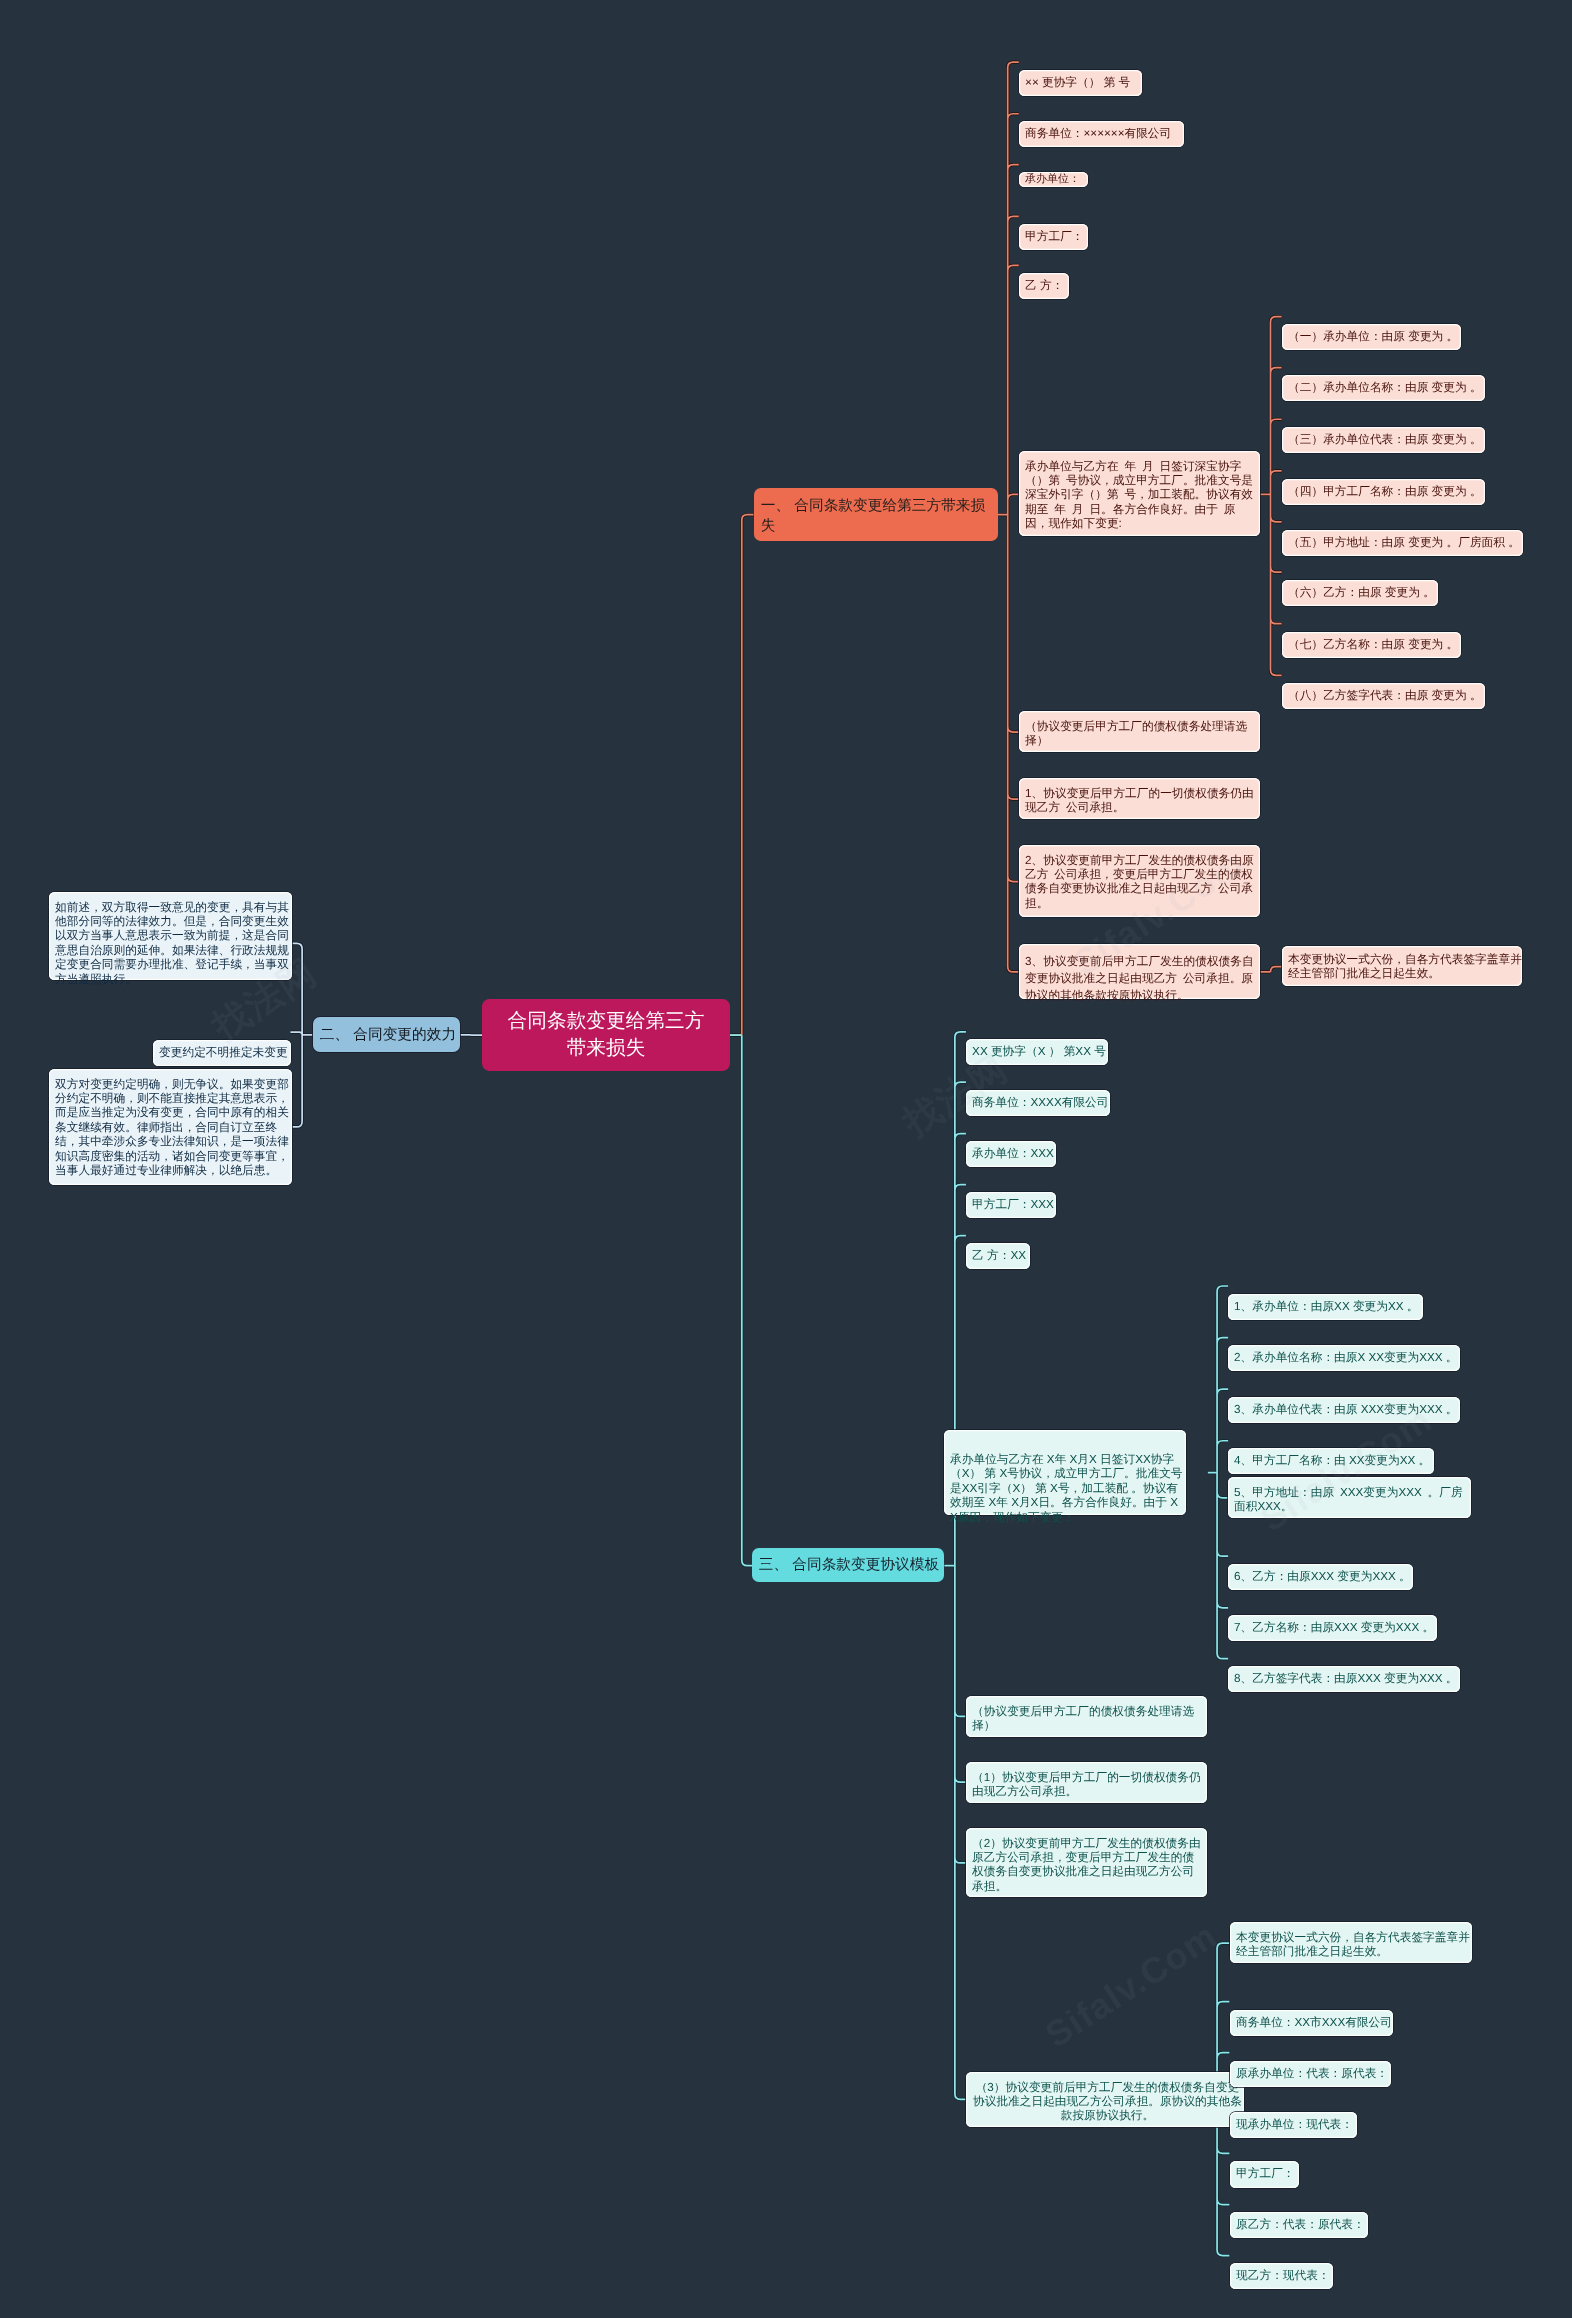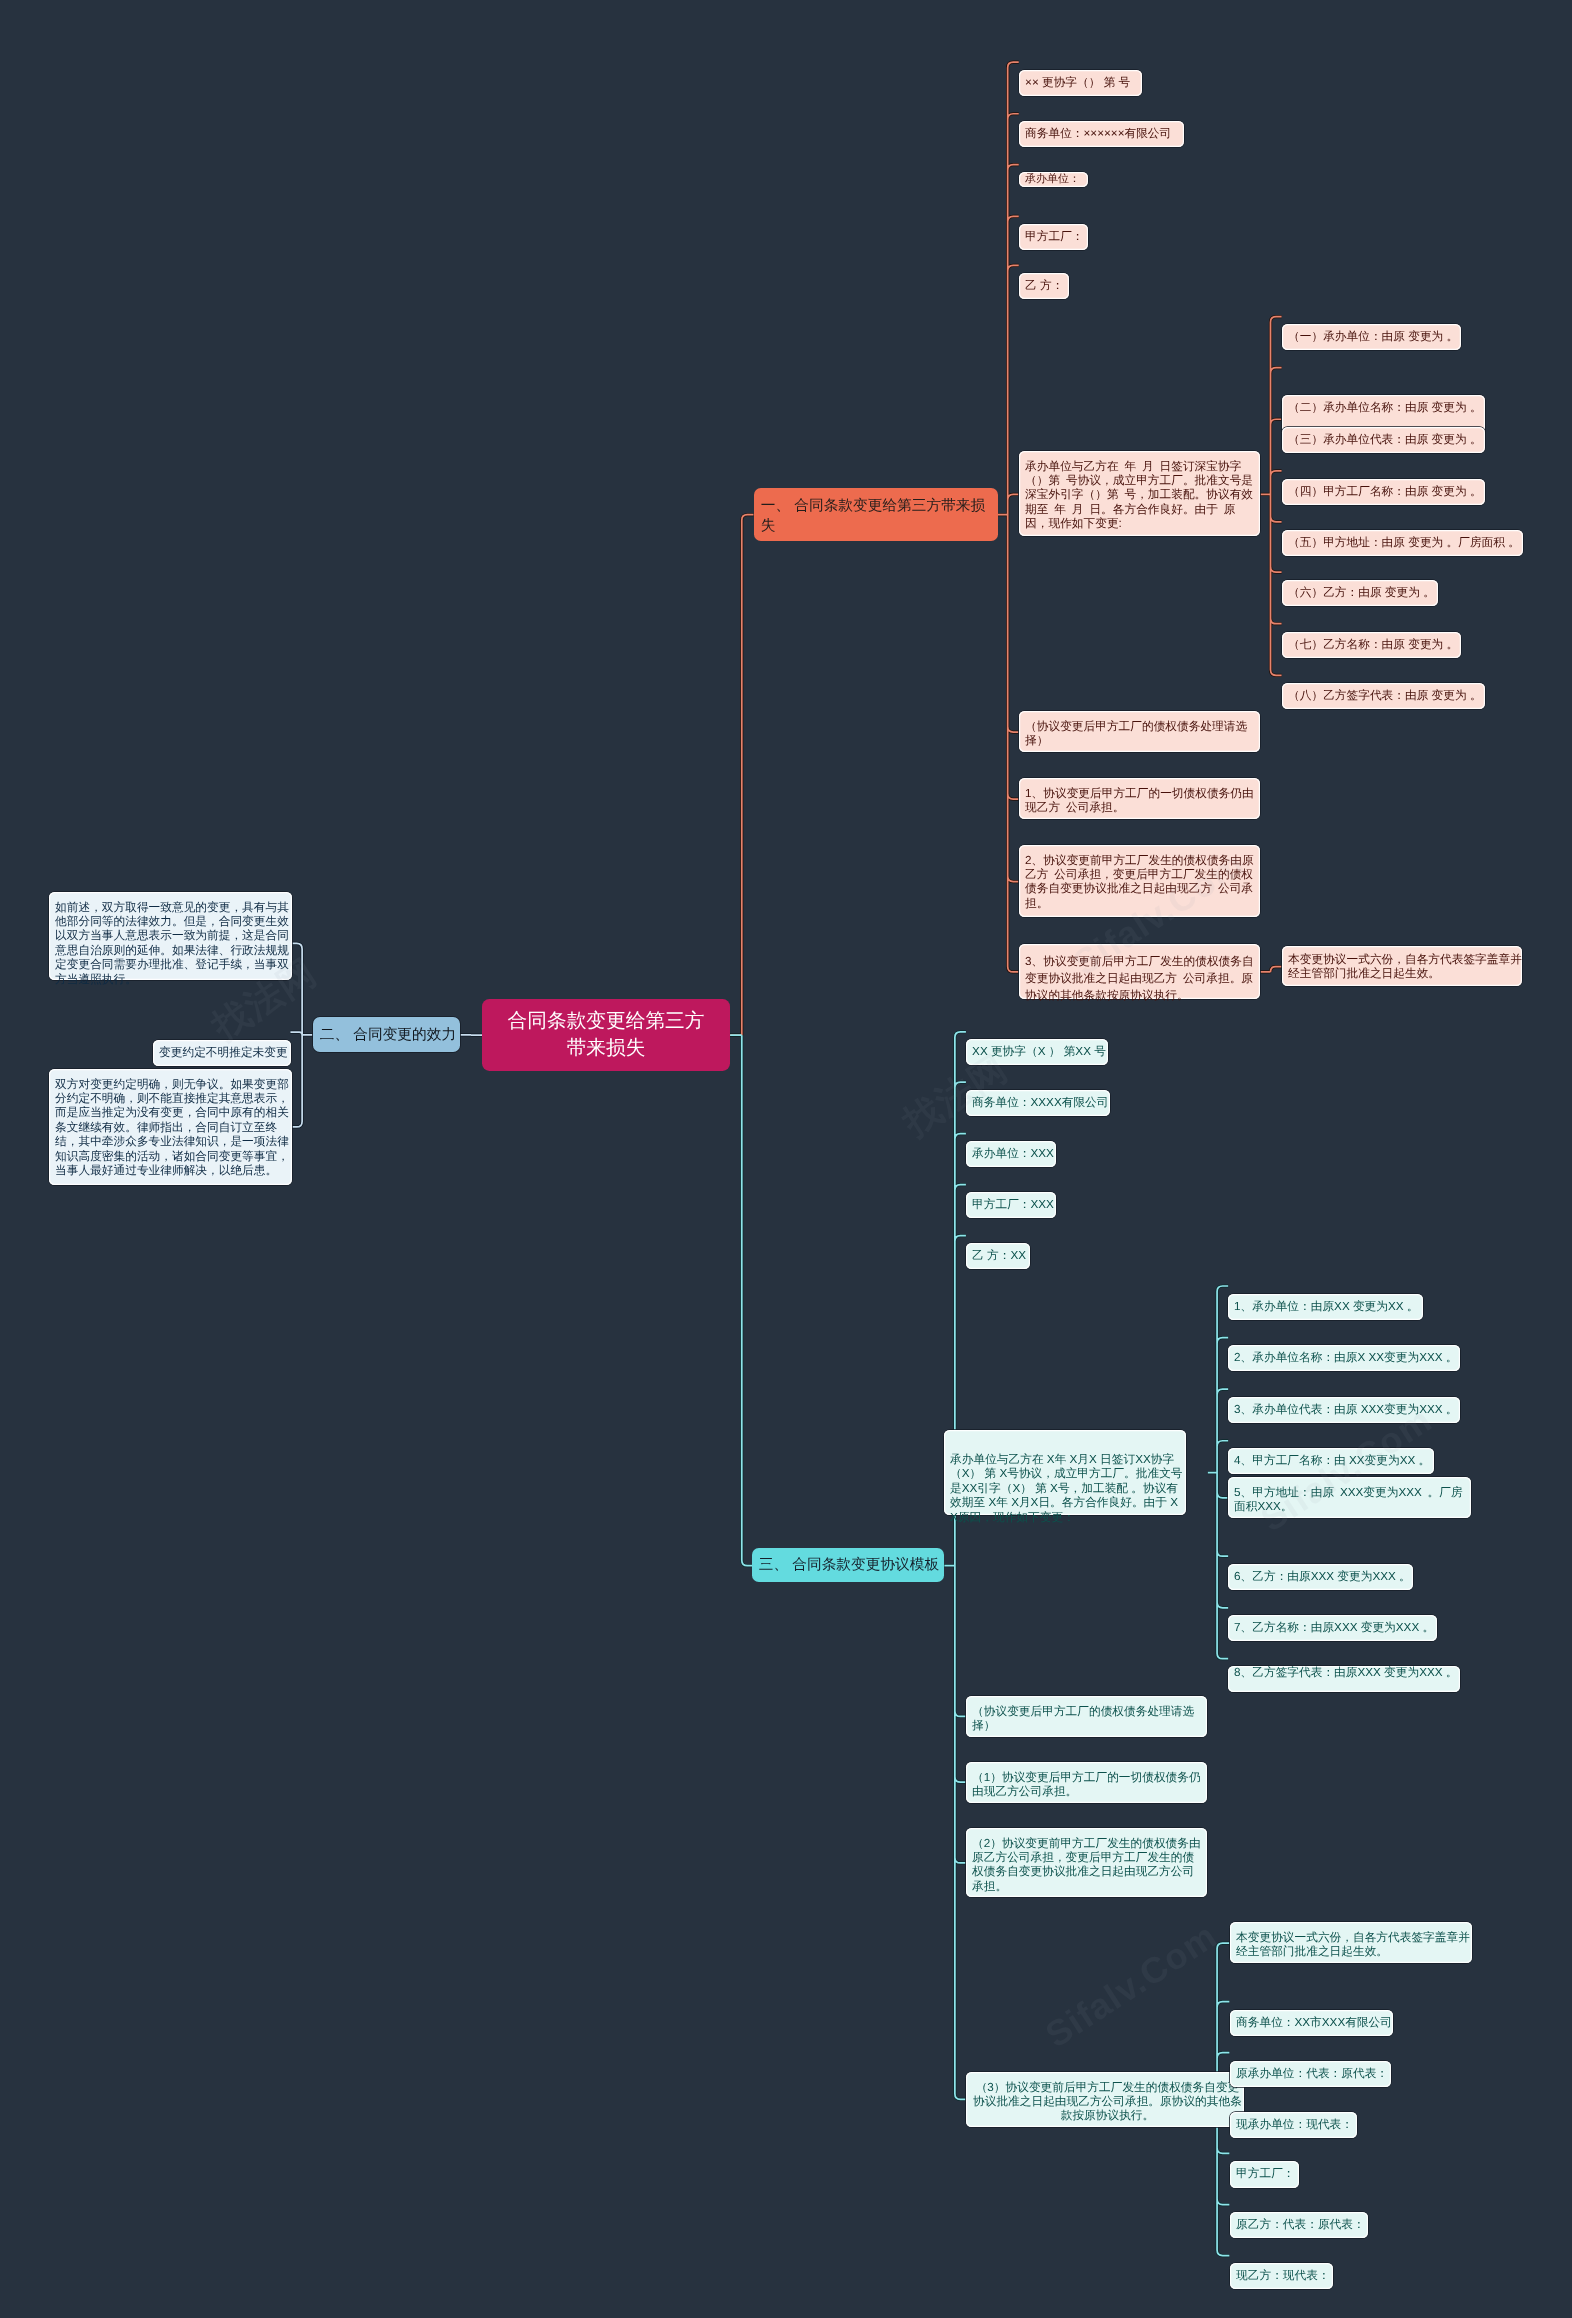--- a/index.html
+++ b/index.html
@@ -55,21 +55,21 @@
   <div id="nodes">
       <div class="node nd-root many" id="n-root" style="left: 482px; top: 999px; width: 248px; height: 72px; font-size: 19.7px; line-height: 27px; padding-top: 9.2px; padding-left: 16px; padding-right: 16px; text-align: center;">合同条款变更给第三方带来损失</div>
       <div class="node nd-main-orange many" id="n-b1" style="left: 754px; top: 488px; width: 244px; height: 53px; font-size: 14.7px; line-height: 20px; padding-top: 8px; padding-left: 6.8px; padding-right: 5.5px;">一、 合同条款变更给第三方带来损失</div>
       <div class="node nd-orange one" id="n-o1" style="left: 1019px; top: 49px; width: 123px; height: 26.4px; font-size: 11.7px; line-height: 14.4px; padding-top: 6px; padding-left: 6.1px; padding-right: 1.8px;">×× 更协字（） 第 号</div>
       <div class="node nd-orange one" id="n-o2" style="left: 1019px; top: 100px; width: 165px; height: 26.4px; font-size: 11.7px; line-height: 14.4px; padding-top: 6px; padding-left: 6.1px; padding-right: 1.8px;">商务单位：××××××有限公司</div>
       <div class="node nd-orange one" id="n-o3" style="left: 1019px; top: 151px; width: 69px; height: 15px; font-size: 11px; line-height: 14.4px; padding-left: 6.1px; padding-right: 1.8px;">承办单位：</div>
       <div class="node nd-orange one" id="n-o4" style="left: 1019px; top: 203px; width: 69px; height: 26.4px; font-size: 11.7px; line-height: 14.4px; padding-top: 6px; padding-left: 6.1px; padding-right: 1.8px;">甲方工厂：</div>
       <div class="node nd-orange one" id="n-o5" style="left: 1019px; top: 252px; width: 50px; height: 26.4px; font-size: 11.7px; line-height: 14.4px; padding-top: 6px; padding-left: 6.1px; padding-right: 1.8px;">乙 方：</div>
       <div class="node nd-orange many" id="n-o6" style="left: 1019px; top: 451px; width: 241px; height: 85px; font-size: 11.7px; line-height: 14.4px; padding-top: 8.6px; padding-left: 6.1px; padding-right: 1.2px;">承办单位与乙方在 年 月 日签订深宝协字（）第 号协议，成立甲方工厂。批准文号是深宝外引字（）第 号，加工装配。协议有效期至 年 月 日。各方合作良好。由于 原因，现作如下变更:</div>
       <div class="node nd-orange one" id="n-p1" style="left: 1282px; top: 303px; width: 179px; height: 26px; font-size: 11.7px; line-height: 14.4px; padding-top: 5.7px; padding-left: 6.1px; padding-right: 1.8px;">（一）承办单位：由原 变更为 。</div>
-      <div class="node nd-orange one" id="n-p2" style="left: 1282px; top: 374px; width: 203px; height: 42px; font-size: 11.7px; line-height: 14.4px; padding-top: 5.7px; padding-left: 6.1px; padding-right: 14px;">（二）承办单位名称：由原 变更为 。</div>
+      <div class="node nd-orange one" id="n-p2" style="left: 1282px; top: 354px; width: 203px; height: 26px; font-size: 11.7px; line-height: 14.4px; padding-top: 5.7px; padding-left: 6.1px; padding-right: 14px;">（二）承办单位名称：由原 变更为 。</div>
       <div class="node nd-orange one" id="n-p3" style="left: 1282px; top: 406px; width: 203px; height: 26px; font-size: 11.7px; line-height: 14.4px; padding-top: 5.7px; padding-left: 6.1px; padding-right: 1.8px;">（三）承办单位代表：由原 变更为 。</div>
       <div class="node nd-orange one" id="n-p4" style="left: 1282px; top: 458px; width: 203px; height: 26px; font-size: 11.7px; line-height: 14.4px; padding-top: 5.7px; padding-left: 6.1px; padding-right: 1.8px;">（四）甲方工厂名称：由原 变更为 。</div>
       <div class="node nd-orange one" id="n-p5" style="left: 1282px; top: 509px; width: 241px; height: 26px; font-size: 11.7px; line-height: 14.4px; padding-top: 5.7px; padding-left: 6.1px; padding-right: 1.8px;">（五）甲方地址：由原 变更为 。厂房面积 。</div>
       <div class="node nd-orange one" id="n-p6" style="left: 1282px; top: 559px; width: 156px; height: 26px; font-size: 11.7px; line-height: 14.4px; padding-top: 5.7px; padding-left: 6.1px; padding-right: 1.8px;">（六）乙方：由原 变更为 。</div>
       <div class="node nd-orange one" id="n-p7" style="left: 1282px; top: 611px; width: 179px; height: 26px; font-size: 11.7px; line-height: 14.4px; padding-top: 5.7px; padding-left: 6.1px; padding-right: 1.8px;">（七）乙方名称：由原 变更为 。</div>
       <div class="node nd-orange one" id="n-p8" style="left: 1282px; top: 662px; width: 203px; height: 26px; font-size: 11.7px; line-height: 14.4px; padding-top: 5.7px; padding-left: 6.1px; padding-right: 1.8px;">（八）乙方签字代表：由原 变更为 。</div>
       <div class="node nd-orange many" id="n-o7" style="left: 1019px; top: 711px; width: 241px; height: 41px; font-size: 11.7px; line-height: 14.4px; padding-top: 8.6px; padding-left: 6.1px; padding-right: 0.6px;">（协议变更后甲方工厂的债权债务处理请选择）</div>
       <div class="node nd-orange many" id="n-o8" style="left: 1019px; top: 778px; width: 241px; height: 41px; font-size: 11.7px; line-height: 14.4px; padding-top: 8.6px; padding-left: 6.1px; padding-right: 0.6px;">1、协议变更后甲方工厂的一切债权债务仍由现乙方 公司承担。</div>
       <div class="node nd-orange many" id="n-o9" style="left: 1019px; top: 845px; width: 241px; height: 72px; font-size: 11.7px; line-height: 14.4px; padding-top: 8.6px; padding-left: 6.1px; padding-right: 0.6px;">2、协议变更前甲方工厂发生的债权债务由原乙方 公司承担，变更后甲方工厂发生的债权债务自变更协议批准之日起由现乙方 公司承担。</div>
       <div class="node nd-orange many" id="n-o10" style="left: 1019px; top: 944px; width: 241px; height: 55px; font-size: 11.7px; line-height: 17px; padding-top: 8.6px; padding-left: 6.1px; padding-right: 0.6px;">3、协议变更前后甲方工厂发生的债权债务自变更协议批准之日起由现乙方 公司承担。原协议的其他条款按原协议执行。</div>
@@ -89,21 +89,21 @@
       <div class="node nd-cyan many" id="n-c8" style="left: 966px; top: 1762px; width: 241px; height: 41px; font-size: 11.7px; line-height: 14.4px; padding-top: 8.6px; padding-left: 6.1px; padding-right: 1.2px;">（1）协议变更后甲方工厂的一切债权债务仍由现乙方公司承担。</div>
       <div class="node nd-cyan many" id="n-c9" style="left: 966px; top: 1828px; width: 241px; height: 69px; font-size: 11.7px; line-height: 14.4px; padding-top: 8.6px; padding-left: 6.1px; padding-right: 1.2px;">（2）协议变更前甲方工厂发生的债权债务由原乙方公司承担，变更后甲方工厂发生的债权债务自变更协议批准之日起由现乙方公司承担。</div>
       <div class="node nd-cyan many" id="n-c10" style="left: 966px; top: 2072px; width: 278px; height: 55px; font-size: 11.7px; line-height: 14.4px; padding-top: 8.6px; padding-left: 6.1px; padding-right: 1.2px; text-align: center;">（3）协议变更前后甲方工厂发生的债权债务自变更协议批准之日起由现乙方公司承担。原协议的其他条款按原协议执行。</div>
       <div class="node nd-cyan one" id="n-f1" style="left: 1228px; top: 1273px; width: 195px; height: 26.4px; font-size: 11.7px; line-height: 14.4px; padding-top: 6px; padding-left: 6.1px; padding-right: 1.8px;">1、承办单位：由原XX 变更为XX 。</div>
       <div class="node nd-cyan one" id="n-f2" style="left: 1228px; top: 1324px; width: 232px; height: 26.4px; font-size: 11.7px; line-height: 14.4px; padding-top: 6px; padding-left: 6.1px; padding-right: 1.8px;">2、承办单位名称：由原X XX变更为XXX 。</div>
       <div class="node nd-cyan one" id="n-f3" style="left: 1228px; top: 1376px; width: 232px; height: 26.4px; font-size: 11.7px; line-height: 14.4px; padding-top: 6px; padding-left: 6.1px; padding-right: 1.8px;">3、承办单位代表：由原 XXX变更为XXX 。</div>
       <div class="node nd-cyan one" id="n-f4" style="left: 1228px; top: 1427px; width: 206px; height: 26.4px; font-size: 11.7px; line-height: 14.4px; padding-top: 6px; padding-left: 6.1px; padding-right: 1.8px;">4、甲方工厂名称：由 XX变更为XX 。</div>
       <div class="node nd-cyan many" id="n-f5" style="left: 1228px; top: 1477px; width: 243px; height: 41px; font-size: 11.7px; line-height: 14.4px; padding-top: 8.6px; padding-left: 6.1px; padding-right: 3.1px;">5、甲方地址：由原 XXX变更为XXX 。厂房面积XXX。</div>
       <div class="node nd-cyan one" id="n-f6" style="left: 1228px; top: 1543px; width: 185px; height: 26.4px; font-size: 11.7px; line-height: 14.4px; padding-top: 6px; padding-left: 6.1px; padding-right: 1.8px;">6、乙方：由原XXX 变更为XXX 。</div>
       <div class="node nd-cyan one" id="n-f7" style="left: 1228px; top: 1594px; width: 209px; height: 26.4px; font-size: 11.7px; line-height: 14.4px; padding-top: 6px; padding-left: 6.1px; padding-right: 1.8px;">7、乙方名称：由原XXX 变更为XXX 。</div>
-      <div class="node nd-cyan one" id="n-f8" style="left: 1228px; top: 1645px; width: 232px; height: 26.4px; font-size: 11.7px; line-height: 14.4px; padding-left: 6.1px; padding-right: 1.8px;">8、乙方签字代表：由原XXX 变更为XXX 。</div>
+      <div class="node nd-cyan one" id="n-f8" style="left: 1228px; top: 1645px; width: 232px; height: 26.4px; font-size: 11.7px; line-height: 14.4px; padding-top: 6px; padding-left: 6.1px; padding-right: 1.8px;">8、乙方签字代表：由原XXX 变更为XXX 。</div>
       <div class="node nd-cyan many" id="n-g1" style="left: 1230px; top: 1922px; width: 242px; height: 41px; font-size: 11.7px; line-height: 14.4px; padding-top: 8.6px; padding-left: 6.1px; padding-right: 1.8px;">本变更协议一式六份，自各方代表签字盖章并经主管部门批准之日起生效。</div>
       <div class="node nd-cyan one" id="n-g2" style="left: 1230px; top: 1989px; width: 163px; height: 26px; font-size: 11.7px; line-height: 14.4px; padding-top: 5.7px; padding-left: 6.1px; padding-right: 1.8px;">商务单位：XX市XXX有限公司</div>
       <div class="node nd-cyan one" id="n-g3" style="left: 1230px; top: 2040px; width: 161px; height: 26px; font-size: 11.7px; line-height: 14.4px; padding-top: 5.7px; padding-left: 6.1px; padding-right: 1.8px;">原承办单位：代表：原代表：</div>
       <div class="node nd-cyan one" id="n-g4" style="left: 1230px; top: 2091px; width: 127px; height: 26px; font-size: 11.7px; line-height: 14.4px; padding-top: 5.7px; padding-left: 6.1px; padding-right: 1.8px;">现承办单位：现代表：</div>
       <div class="node nd-cyan one" id="n-g5" style="left: 1230px; top: 2140px; width: 69px; height: 27px; font-size: 11.7px; line-height: 14.4px; padding-top: 6.3px; padding-left: 6.1px; padding-right: 1.8px;">甲方工厂：</div>
       <div class="node nd-cyan one" id="n-g6" style="left: 1230px; top: 2191px; width: 138px; height: 26.4px; font-size: 11.7px; line-height: 14.4px; padding-top: 6px; padding-left: 6.1px; padding-right: 1.8px;">原乙方：代表：原代表：</div>
       <div class="node nd-cyan one" id="n-g7" style="left: 1230px; top: 2242px; width: 103px; height: 26.4px; font-size: 11.7px; line-height: 14.4px; padding-top: 6px; padding-left: 6.1px; padding-right: 1.8px;">现乙方：现代表：</div>
     </div>
   <div id="marks">
       <div class="mark" style="left: 203px; top: 1010px; font-size: 37px; color: rgb(142, 153, 166); opacity: 0.075; transform: rotate(-33deg);">找法网</div>

